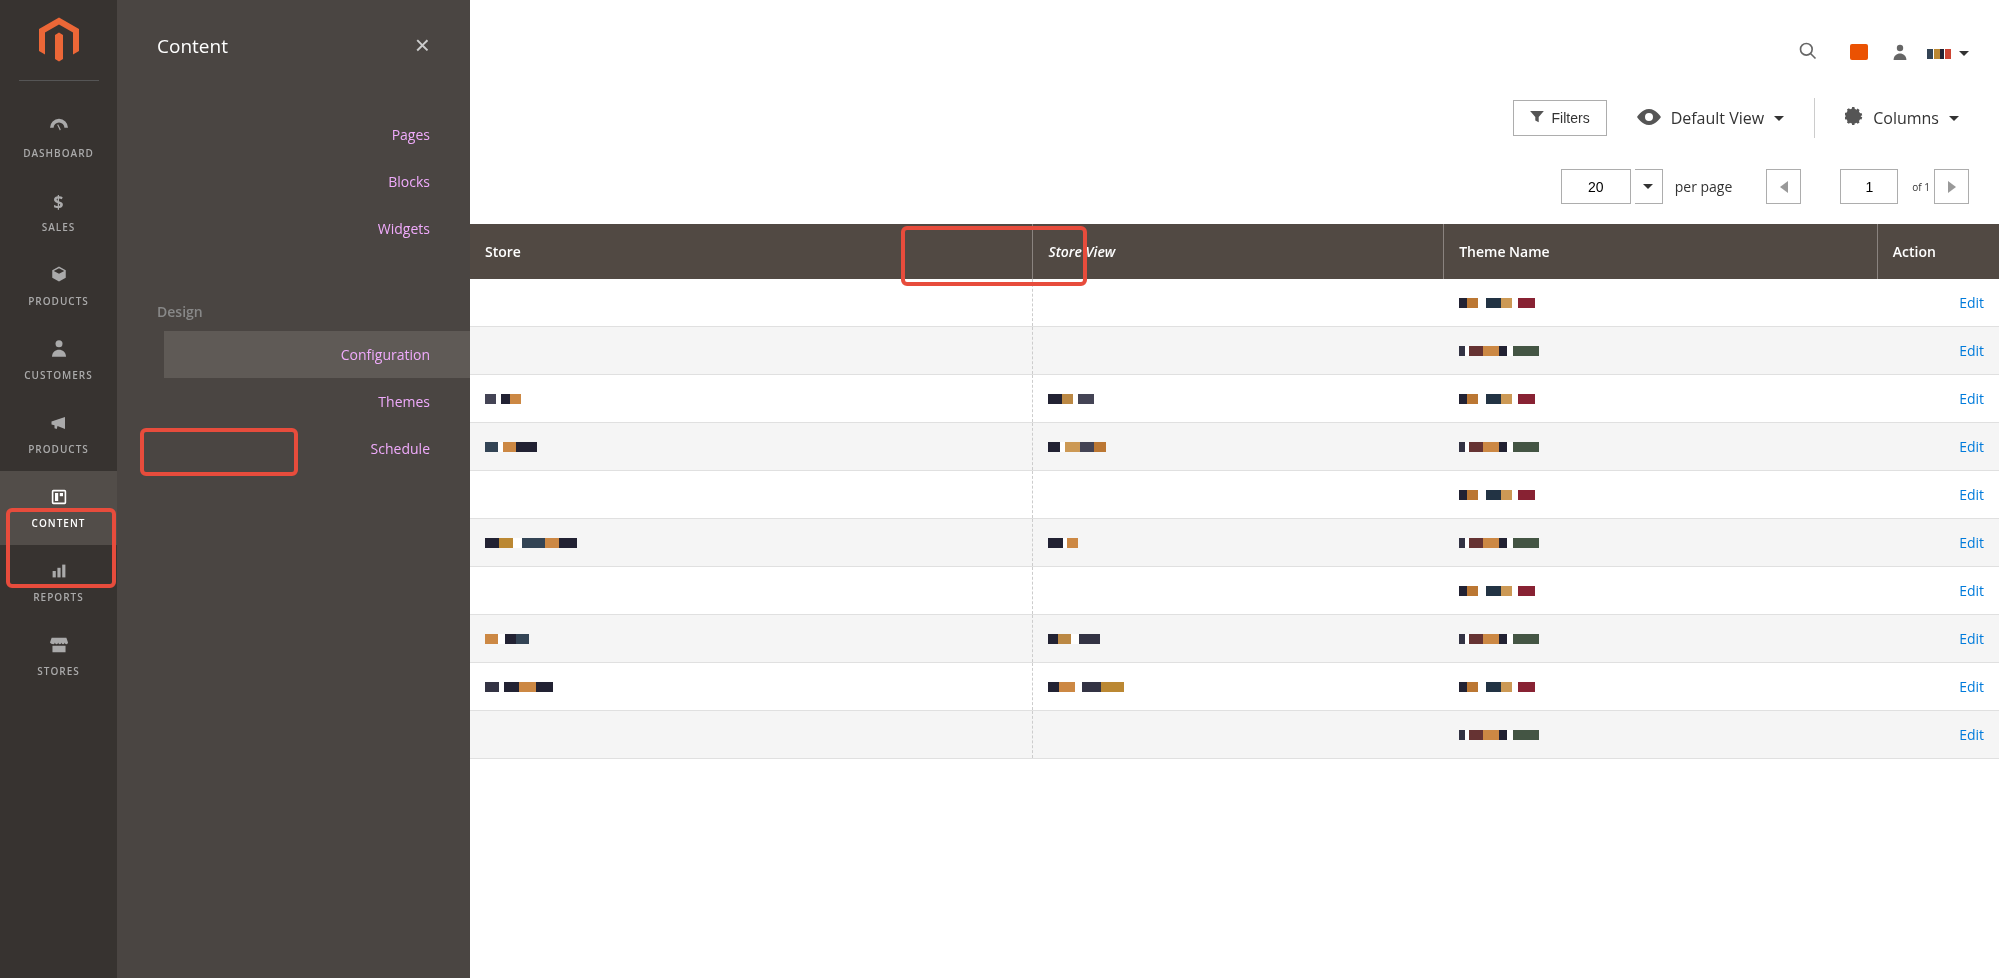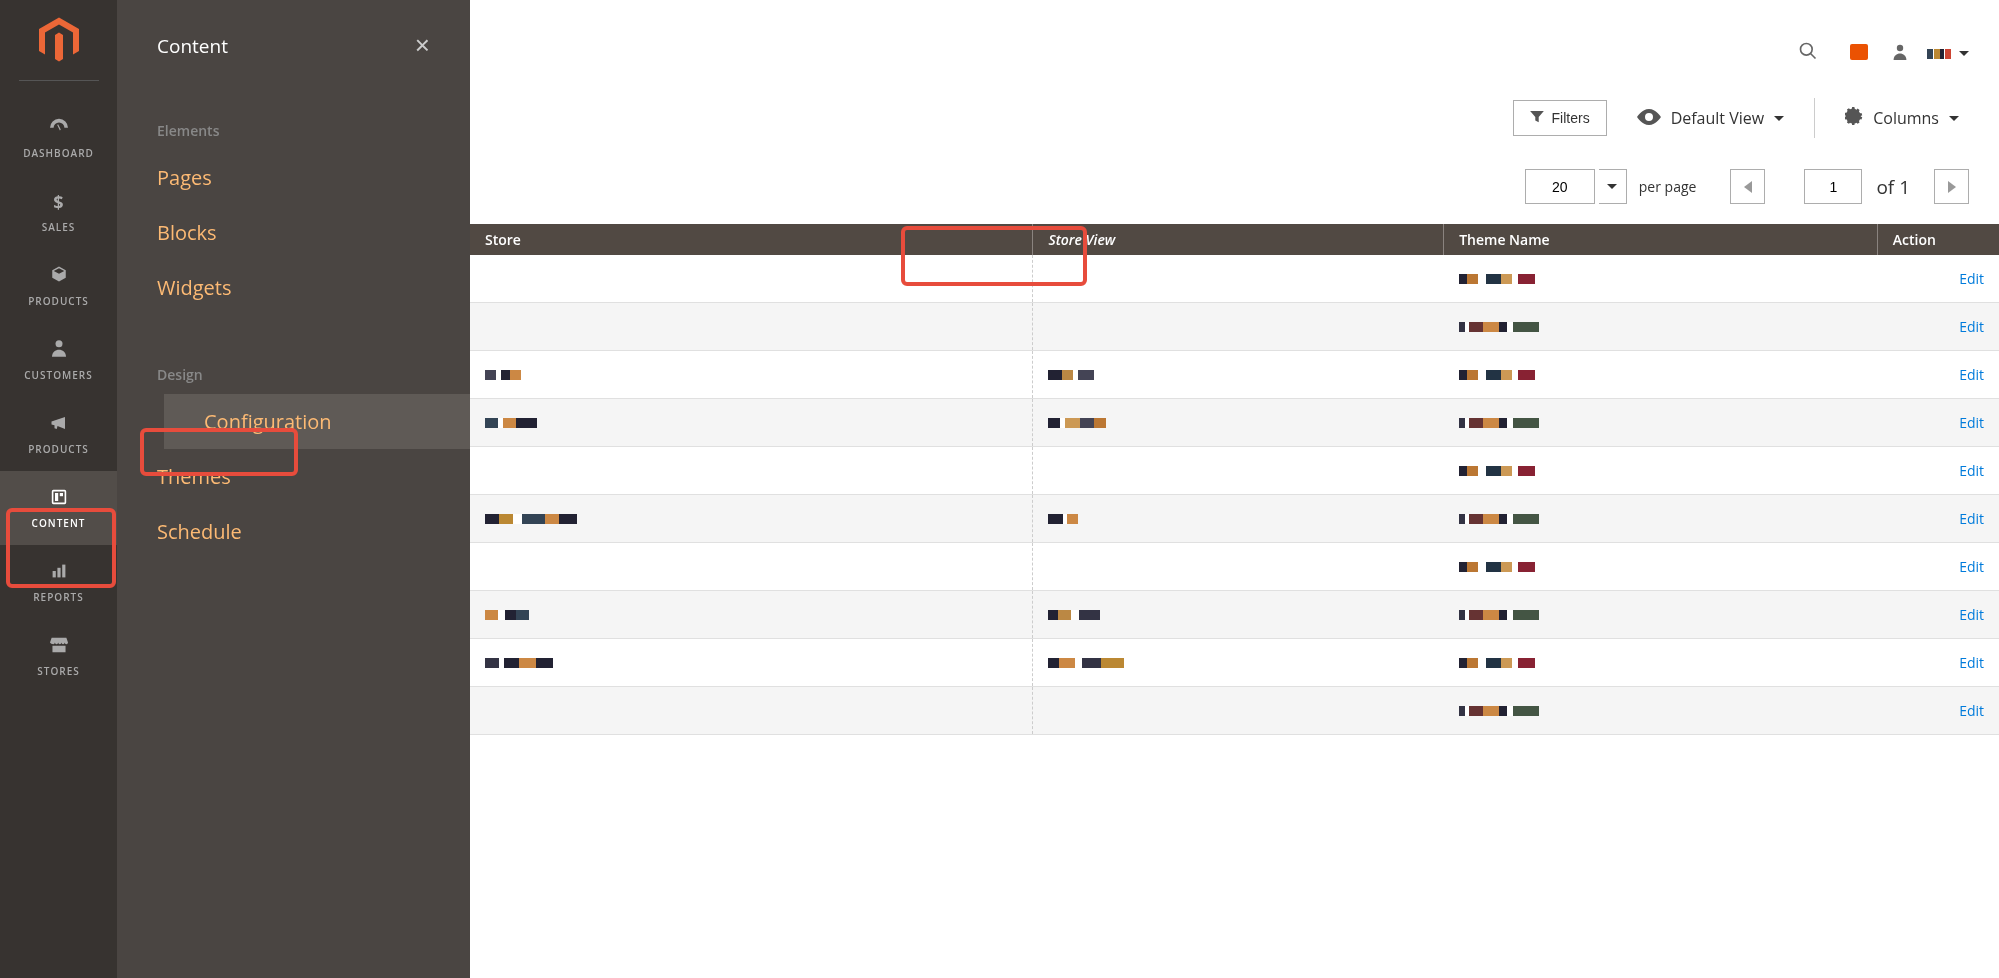--- a/index.html
+++ b/index.html
@@ -97,23 +97,24 @@
     }
     .submenu-section-title {
       padding: 10px 40px;
       font-size: 14px;
       color: #888;
       font-weight: 600;
     }
     .submenu-link {
       display: block;
       padding: 14px 40px;
-      color: #fdba74;
-      font-size: 20px;
-      cursor: pointer;
+      color: #f0abfc;
+      font-size: 14px;
+      cursor: pointer;
+      text-align: right;
     }
     .submenu-link.active {
       background: #5f5a56;
       margin-left: 47px;
     }
     
     .highlight-box {
       border: 4px solid #e74c3c;
       border-radius: 6px;
       position: absolute;
@@ -271,33 +272,32 @@
     .page-nav.right { margin-left: 0; }
     .page-input {
       width: 58px;
       height: 35px;
       border: 1px solid #adadad;
       text-align: center;
       font-size: 14px;
       margin: 0 10px 0 35px;
     }
     .page-of {
-      font-size: 19px;
-      margin-right: 20px;
+      font-size: 10px;
     }
     
     .table {
       width: 100%;
       border-collapse: collapse;
     }
     .table thead th {
       background: #514943;
       color: #fff;
       text-align: left;
-      padding: 6px 15px;
+      padding: 18px 15px;
       font-size: 14px;
       font-weight: 600;
       border-left: 1px solid #8a837f;
     }
     .table thead th:first-child {
       border-left: none;
     }
     .table tbody td {
       padding: 14px 15px;
       font-size: 14px;
@@ -432,21 +432,20 @@
     </div>
   </nav>
 
   <aside class="submenu">
     <div class="submenu-header">
       <span class="submenu-title">Content</span>
       <button class="submenu-close">×</button>
     </div>
 
     <div class="submenu-section">
-      <div class="submenu-section-title">Elements</div>
       <a class="submenu-link">Pages</a>
       <a class="submenu-link">Blocks</a>
       <a class="submenu-link">Widgets</a>
     </div>
 
     <div class="submenu-section">
       <div class="submenu-section-title">Design</div>
       <a class="submenu-link active">Configuration</a>
       <a class="submenu-link">Themes</a>
       <a class="submenu-link">Schedule</a>

